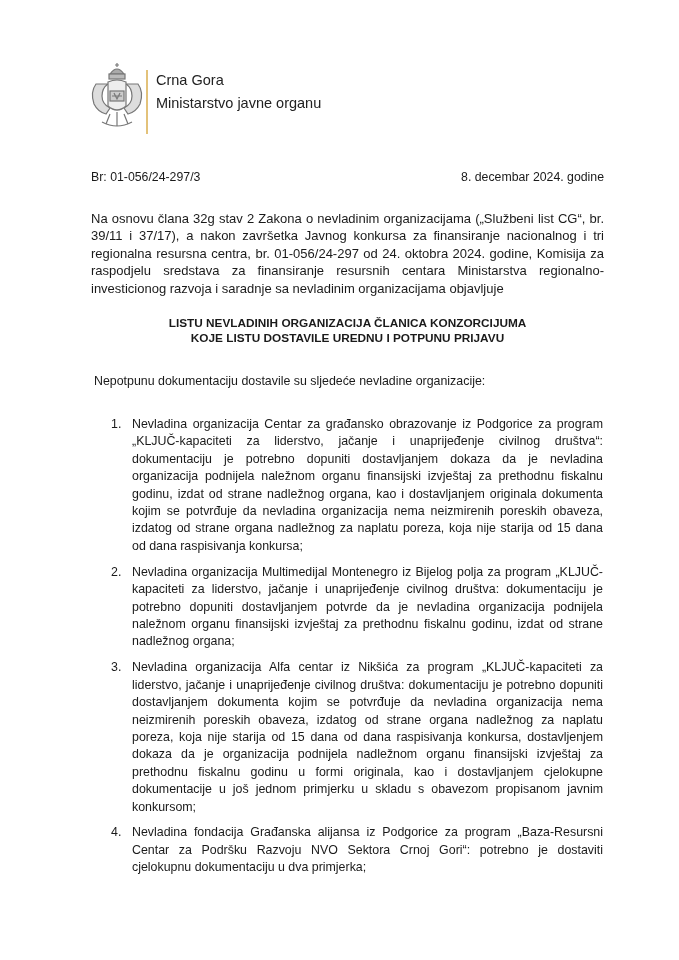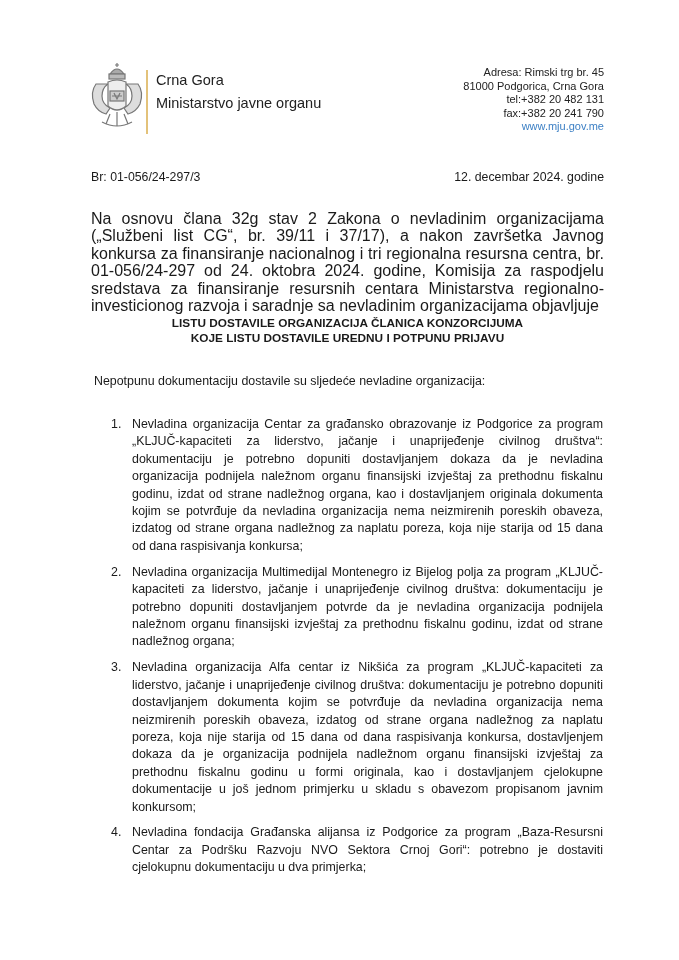--- a/index.html
+++ b/index.html
@@ -14,21 +14,21 @@
   .org { position: absolute; left: 146px; top: 69px; font-size: 14.5px; line-height: 23px; color: #222; }
   .org div { white-space: nowrap; }
 
   .addr { position: absolute; right: 85px; top: 66px; text-align: right; font-size: 11px; line-height: 13.6px; color: #222; }
   .addr .web { color: #3b7fc4; }
 
   .refline { position: absolute; left: 81px; right: 85px; top: 163px; font-size: 12.3px; display: flex; justify-content: space-between; margin-top: 7px; }
 
   .intro {
     position: absolute; left: 81px; width: 513px; top: 210px;
-    font-size: 16px; line-height: 17.4px; text-align: justify;
+    font-size: 13px; line-height: 17.4px; text-align: justify;
   }
 
   .title {
     position: absolute; left: 81px; width: 513px; top: 316px;
     text-align: center; font-weight: bold; font-size: 11.8px; line-height: 14.5px;
   }
 
   .lead { position: absolute; left: 84px; top: 374px; font-size: 12.4px; }
 
   ol.items {
@@ -59,41 +59,34 @@
       <path d="M14 60 Q29 68 44 60"></path>
     </g>
   </svg>
   <div class="divider"></div>
 
   <div class="org">
     <div>Crna Gora</div>
     <div>Ministarstvo javne organu</div>
   </div>
 
-  <div class="addr">
-    <div>Adresa: Rimski trg br. 45</div>
-    <div>81000 Podgorica, Crna Gora</div>
-    <div>tel:+382 20 482 131</div>
-    <div>fax:+382 20 241 790</div>
-    <div class="web">www.mju.gov.me</div>
-  </div>
 
   <div class="refline">
     <span>Br: 01-056/24-297/3</span>
-    <span>12. decembar 2024. godine</span>
+    <span>8. decembar 2024. godine</span>
   </div>
 
   <div class="intro">Na osnovu člana 32g stav 2 Zakona o nevladinim organizacijama („Službeni list CG“, br. 39/11 i 37/17), a nakon završetka Javnog konkursa za finansiranje nacionalnog i tri regionalna resursna centra, br. 01-056/24-297 od 24. oktobra 2024. godine, Komisija za raspodjelu sredstava za finansiranje resursnih centara Ministarstva regionalno-investicionog razvoja i saradnje sa nevladinim organizacijama objavljuje</div>
 
   <div class="title">
-    <div>LISTU DOSTAVILE ORGANIZACIJA ČLANICA KONZORCIJUMA</div>
+    <div>LISTU NEVLADINIH ORGANIZACIJA ČLANICA KONZORCIJUMA</div>
     <div>KOJE LISTU DOSTAVILE UREDNU I POTPUNU PRIJAVU</div>
   </div>
 
-  <div class="lead">Nepotpunu dokumentaciju dostavile su sljedeće nevladine organizacija:</div>
+  <div class="lead">Nepotpunu dokumentaciju dostavile su sljedeće nevladine organizacije:</div>
 
   <ol class="items">
     <li>
       <span class="num">1.</span>
       <span>Nevladina organizacija Centar za građansko obrazovanje iz Podgorice za program „KLJUČ-kapaciteti za liderstvo, jačanje i unaprijeđenje civilnog društva“: dokumentaciju je potrebno dopuniti dostavljanjem dokaza da je nevladina organizacija podnijela naležnom organu finansijski izvještaj za prethodnu fiskalnu godinu, izdat od strane nadležnog organa, kao i dostavljanjem originala dokumenta kojim se potvrđuje da nevladina organizacija nema neizmirenih poreskih obaveza, izdatog od strane organa nadležnog za naplatu poreza, koja nije starija od 15 dana od dana raspisivanja konkursa;</span>
     </li>
     <li>
       <span class="num">2.</span>
       <span>Nevladina organizacija Multimedijal Montenegro iz Bijelog polja za program „KLJUČ-kapaciteti za liderstvo, jačanje i unaprijeđenje civilnog društva: dokumentaciju je potrebno dopuniti dostavljanjem potvrde da je nevladina organizacija podnijela naležnom organu finansijski izvještaj za prethodnu fiskalnu godinu, izdat od strane nadležnog organa;</span>
     </li>

